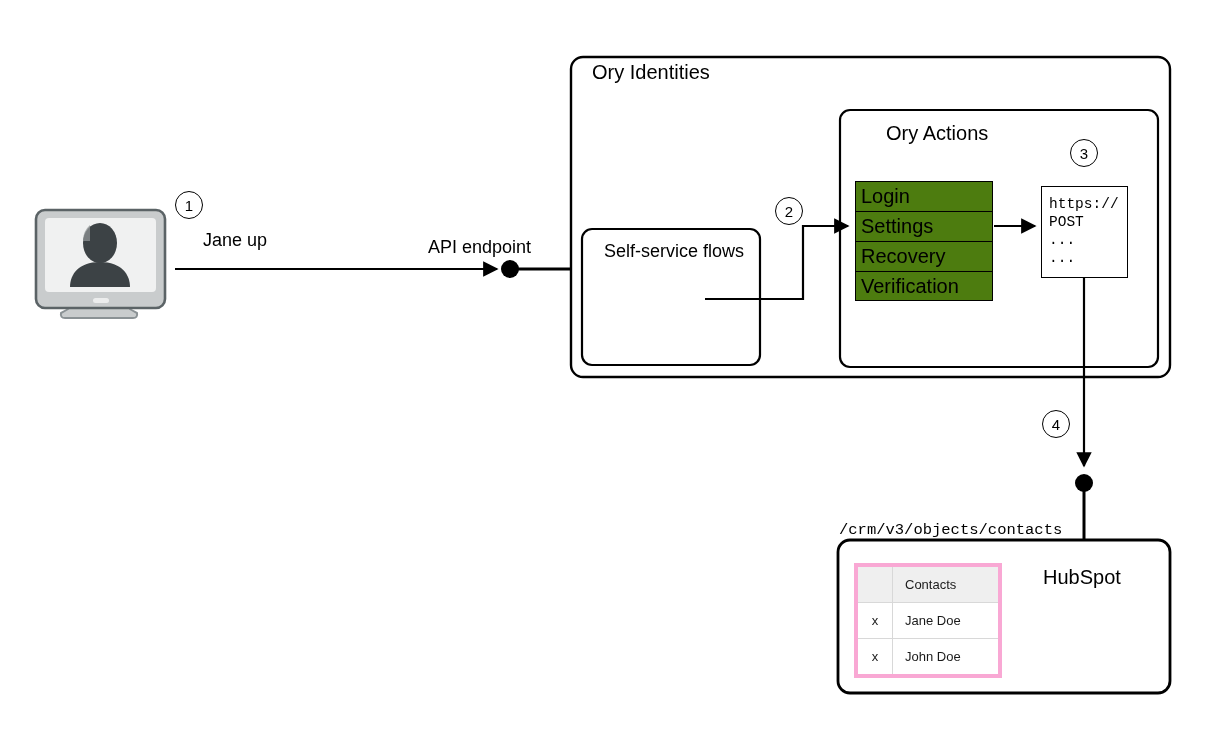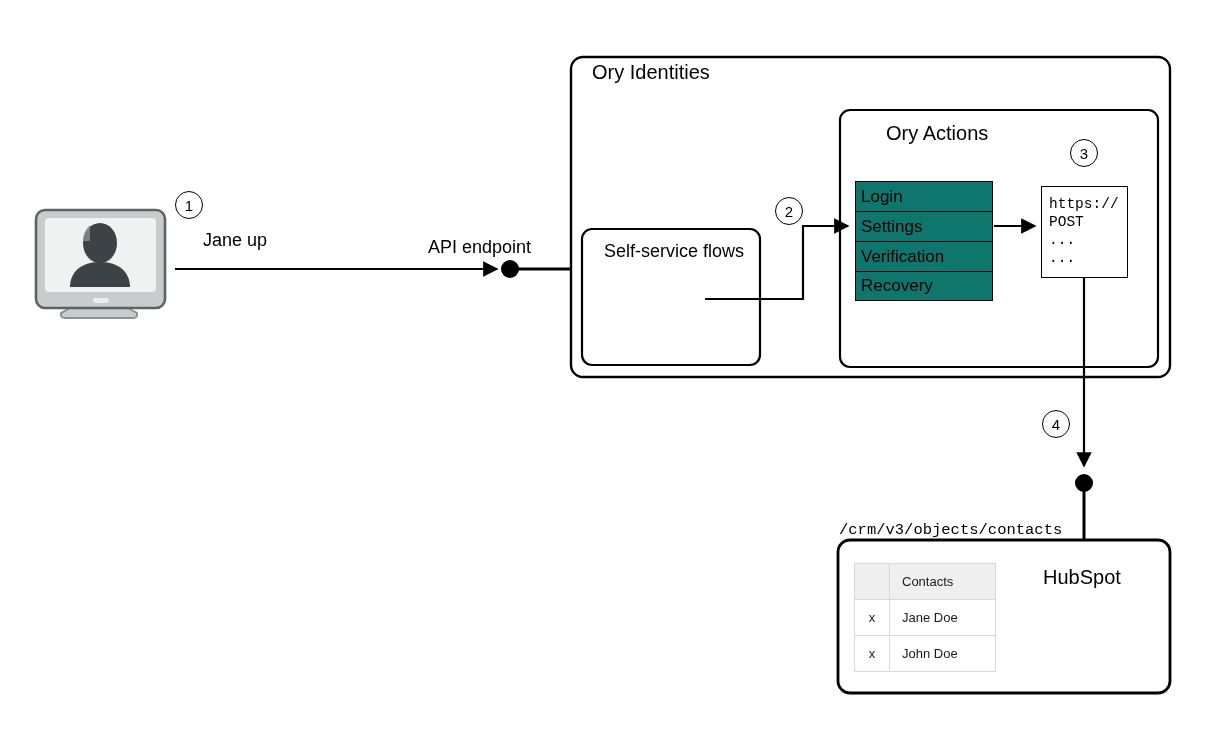--- a/index.html
+++ b/index.html
@@ -52,21 +52,21 @@
     color: #000;
     background: #fff;
   }
   
   #contacts-table {
     position: absolute;
     left: 854px;
     top: 563px;
     border-collapse: collapse;
     background: #ffffff;
-    border: 1px solid #f9a8d4;
+    border: 4px solid #f9a8d4;
   }
   #contacts-table td, #contacts-table th {
     border: 1px solid #d8d8d8;
     padding: 0;
     height: 35px;
     vertical-align: middle;
     color: #1a1a1a;
     font-weight: normal;
     text-align: left;
   }
@@ -81,26 +81,26 @@
     left: 855px;
     top: 181px;
     width: 138px;
     box-sizing: border-box;
   }
   .flowrow {
     box-sizing: border-box;
     height: 30px;
     border: 1.5px solid #000;
     border-bottom: none;
-    background: #0f766e;
+    background: #4d7c0f;
     display: flex;
     align-items: center;
     padding-left: 5px;
     font-family: "Liberation Sans", sans-serif;
-    font-size: 17px;
+    font-size: 20px;
     color: #000;
   }
   .flowrow:last-child { border-bottom: 1.5px solid #000; }
   
   #webhook-box {
     position: absolute;
     left: 1041px;
     top: 186px;
     width: 87px;
     height: 92px;
@@ -185,24 +185,24 @@
   <div class="lbl sans-20" style="left:866px; top:123px;margin-left:20px;">Ory Actions</div>
 
   <div class="flowlist">
     <div class="flowrow">
       <span>Login</span>
     </div>
     <div class="flowrow">
       <span>Settings</span>
     </div>
     <div class="flowrow">
+      <span>Recovery</span>
+    </div>
+    <div class="flowrow">
       <span>Verification</span>
-    </div>
-    <div class="flowrow">
-      <span>Recovery</span>
     </div>
   </div>
 
   <div id="webhook-box">
     <div>https://</div>
     <div>POST</div>
     <div>...</div>
     <div>...</div>
   </div>
 

